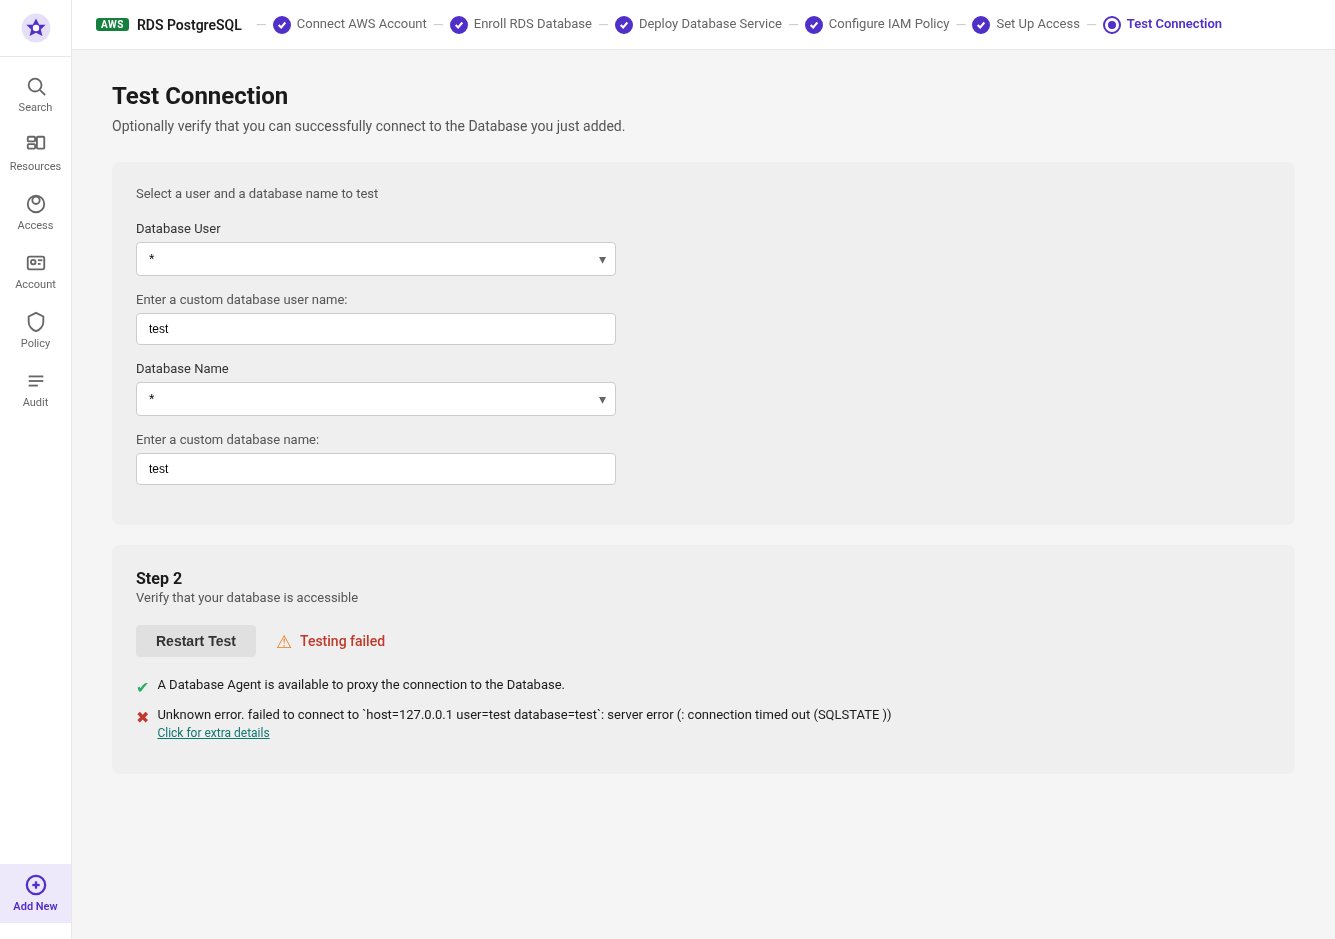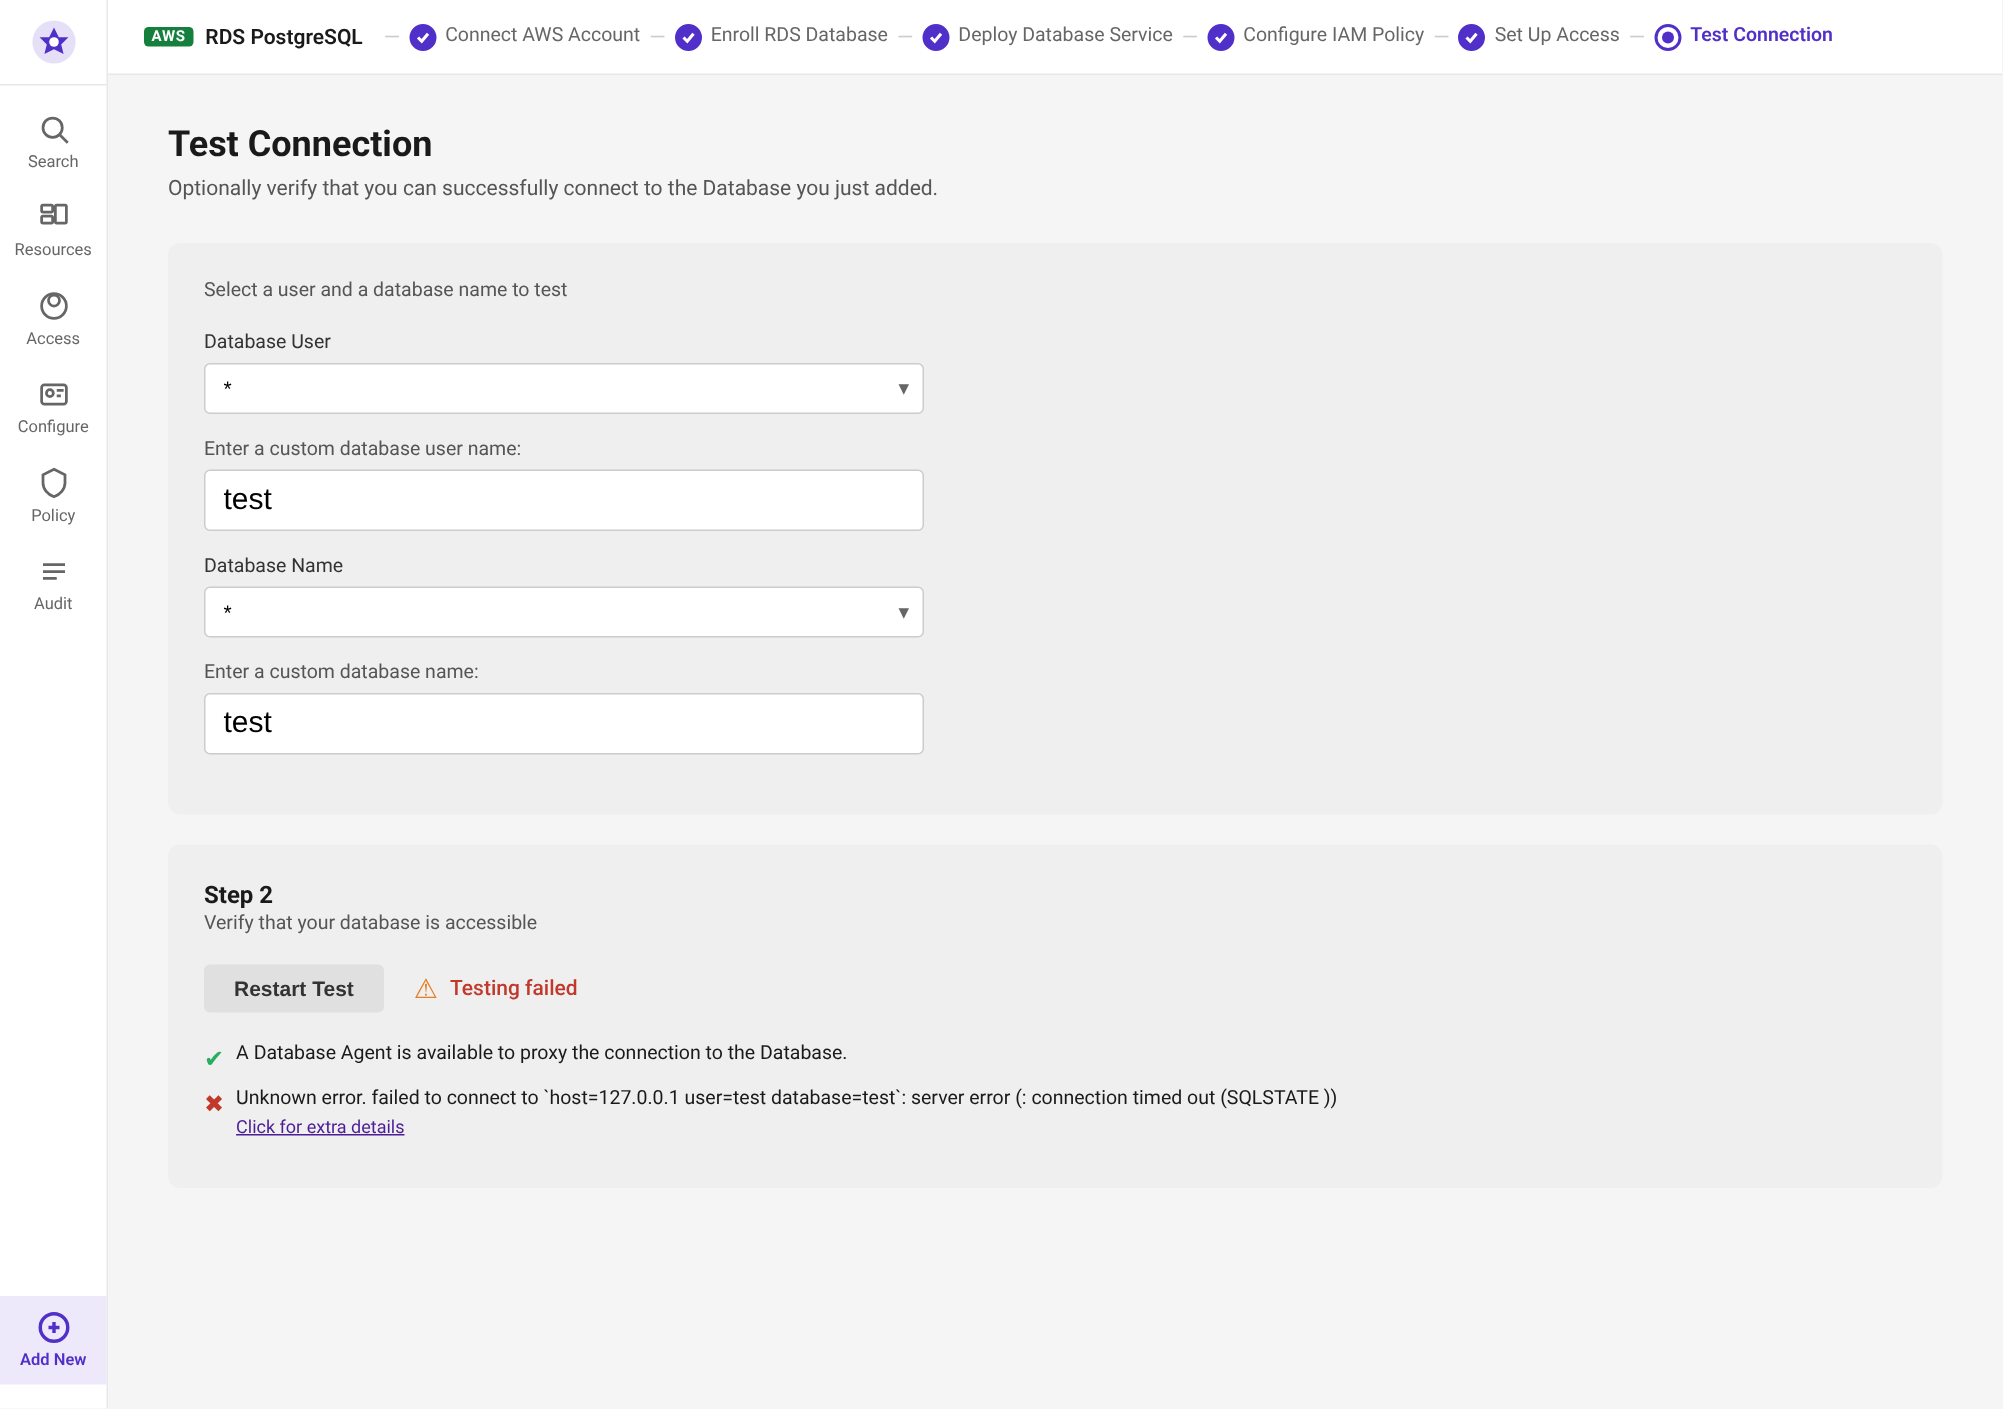--- a/index.html
+++ b/index.html
@@ -116,37 +116,37 @@
     }
     .select-chevron {
       position: absolute; right: 10px; top: 50%; transform: translateY(-50%);
       pointer-events: none; color: #666;
     }
 
     .custom-label { font-size: 13px; color: #555; margin-bottom: 6px; display: block; margin-top: 12px; }
     .text-input {
       width: 480px; padding: 8px 12px;
       border: 1px solid #ccc; border-radius: 4px;
-      font-size: 20px; background: #fff;
+      font-size: 12px; background: #fff;
     }
 
     
     .restart-btn {
       padding: 8px 20px; background: #e0e0e0; border: none;
       border-radius: 4px; cursor: pointer; font-size: 14px; font-weight: 700; color: #333;
     }
 
     .test-status { display: flex; align-items: center; gap: 8px; color: #c0392b; font-weight: 500; }
     .step2-controls { display: flex; align-items: center; gap: 20px; margin-bottom: 20px; }
 
     .result-item { display: flex; align-items: flex-start; gap: 8px; margin-bottom: 10px; font-size: 13px; }
     .result-item.success { color: #1a1a1a; }
     .result-item.error { color: #1a1a1a; }
     .result-icon { flex-shrink: 0; margin-top: 1px; }
-    .extra-details-link { color: #4c1d95; text-decoration: underline; cursor: pointer; font-size: 12px; display: block; margin-top: 4px; }
+    .extra-details-link { color: #0f766e; text-decoration: underline; cursor: pointer; font-size: 12px; display: block; margin-top: 4px; }
   </style>
 </head>
 <body>
 
 <div class="app">
 
   <nav class="sidebar">
     <div class="sidebar-logo">
 
       <svg viewBox="0 0 40 40" fill="none" xmlns="http://www.w3.org/2000/svg">
@@ -178,21 +178,21 @@
           </svg>
         <span class="sidebar-item-label">Access</span>
       </a>
       <a class="sidebar-item">
         <svg viewBox="0 0 24 24" fill="none" stroke="currentColor" stroke-width="2">
           <rect x="3" y="5" width="18" height="14" rx="2"></rect>
           <circle cx="9" cy="11" r="2.5"></circle>
           <line x1="14" y1="9" x2="19" y2="9"></line>
           <line x1="14" y1="13" x2="17" y2="13"></line>
         </svg>
-        <span class="sidebar-item-label">Configure</span>
+        <span class="sidebar-item-label">Account</span>
       </a>
       <a class="sidebar-item">
         <svg viewBox="0 0 24 24" fill="none" stroke="currentColor" stroke-width="2">
             <path d="M12 2 L20 6 L20 12 C20 16.4 16.5 20.5 12 22 C7.5 20.5 4 16.4 4 12 L4 6 Z"></path>
           </svg>
         <span class="sidebar-item-label">Policy</span>
       </a>
       <a class="sidebar-item">
         <svg viewBox="0 0 24 24" fill="none" stroke="currentColor" stroke-width="2">
             <line x1="4" y1="7" x2="20" y2="7"></line>

